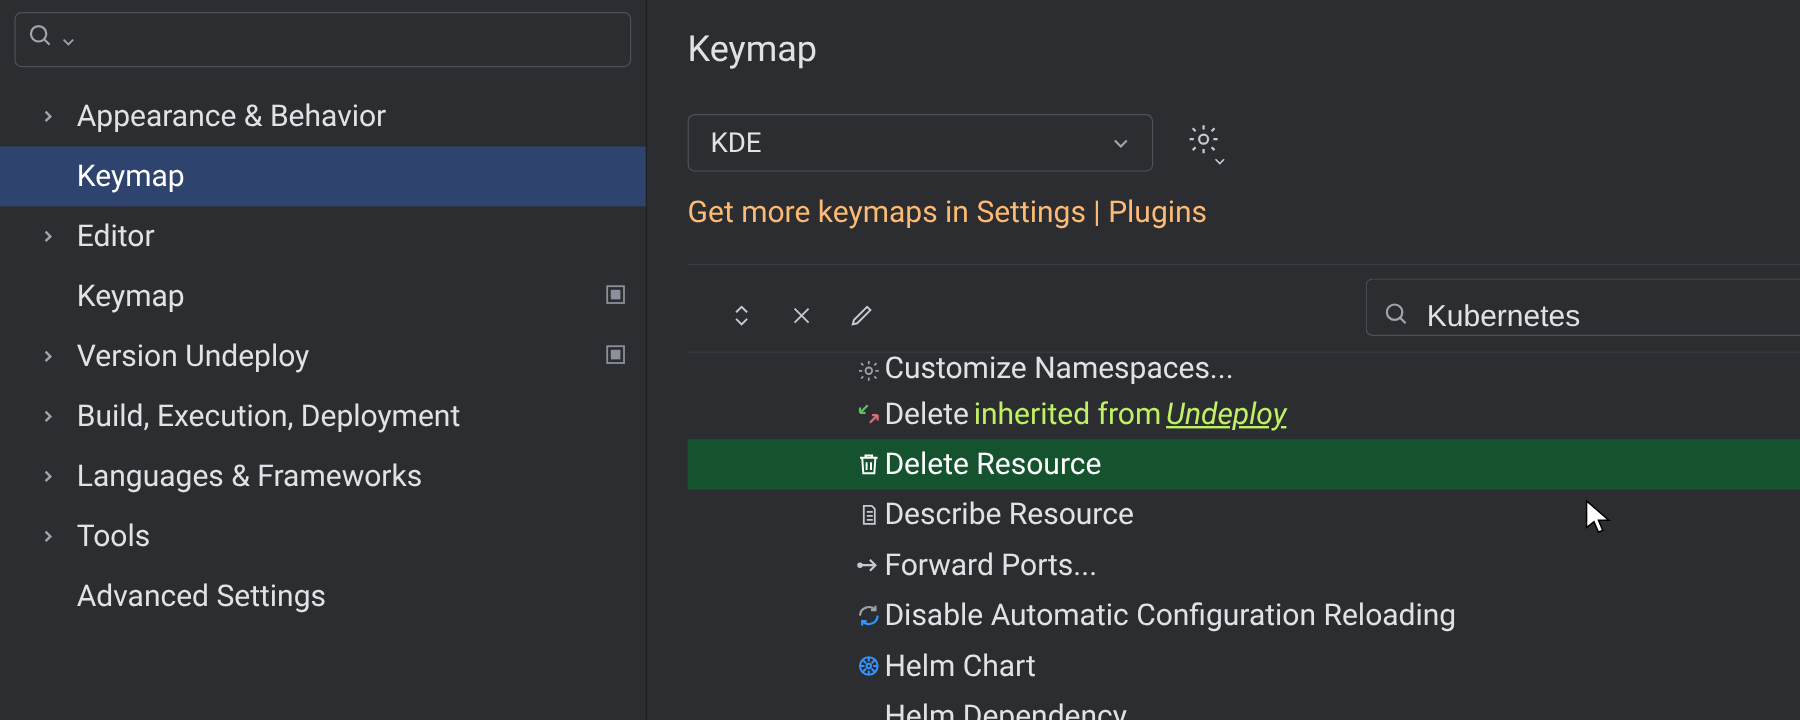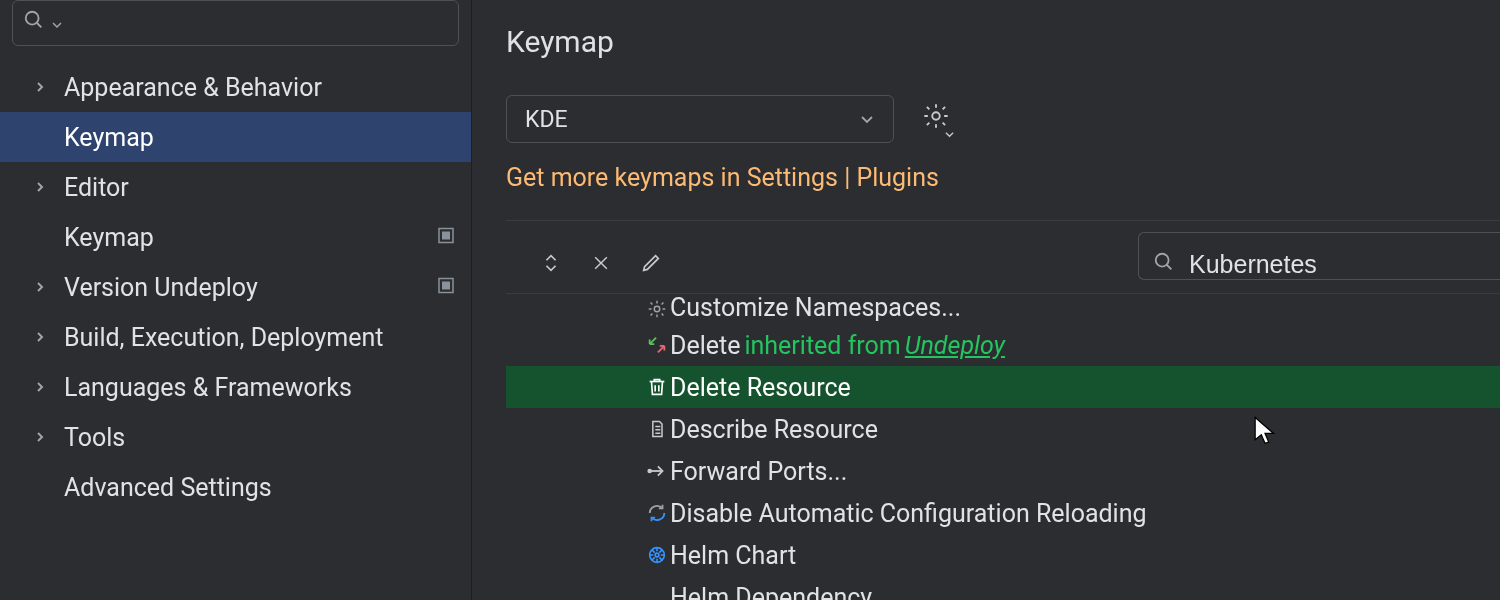--- a/index.html
+++ b/index.html
@@ -6,23 +6,24 @@
   html, body { width: 1500px; height: 600px; overflow: hidden; }
   body {
     background: #2b2d30;
     color: #d0d3d8;
     font-family: -apple-system, BlinkMacSystemFont, "Segoe UI", Roboto, Arial, sans-serif;
     font-size: 23px;
     display: flex;
   }
   
   .sidebar {
-    width: 472px;
+    width: 539px;
     height: 100%;
     border-right: 1px solid #1e1f22;
+    padding-top: 10px;
   }
   .search-wrap { padding: 0 12px 16px 12px; }
   .search {
     width: 100%;
     height: 46px;
     background: #2b2d30;
     border: 1px solid #4e5157;
     border-radius: 6px;
     display: flex;
     align-items: center;
@@ -166,21 +167,21 @@
     color: #e0e2e6;
     cursor: pointer;
   }
   .action.truncated { height: 30px; overflow: hidden; align-items: flex-end; padding-bottom: 2px; }
   .action.selected { background: #14532d; color: #ffffff; }
   .action .aicon {
     width: 26px; height: 26px;
     display: flex; align-items: center; justify-content: center;
     flex-shrink: 0;
   }
-  .action .secondary { color: #22c55e; margin-left: 4px; }
+  .action .secondary { color: #bef264; margin-left: 4px; }
   .action .underline { text-decoration: underline; font-style: italic; }
   .action.no-icon .aicon { visibility: hidden; }
 
   .cursor {
     position: absolute;
     left: 780px;
     top: 415px;
     pointer-events: none;
   }
 </style>

